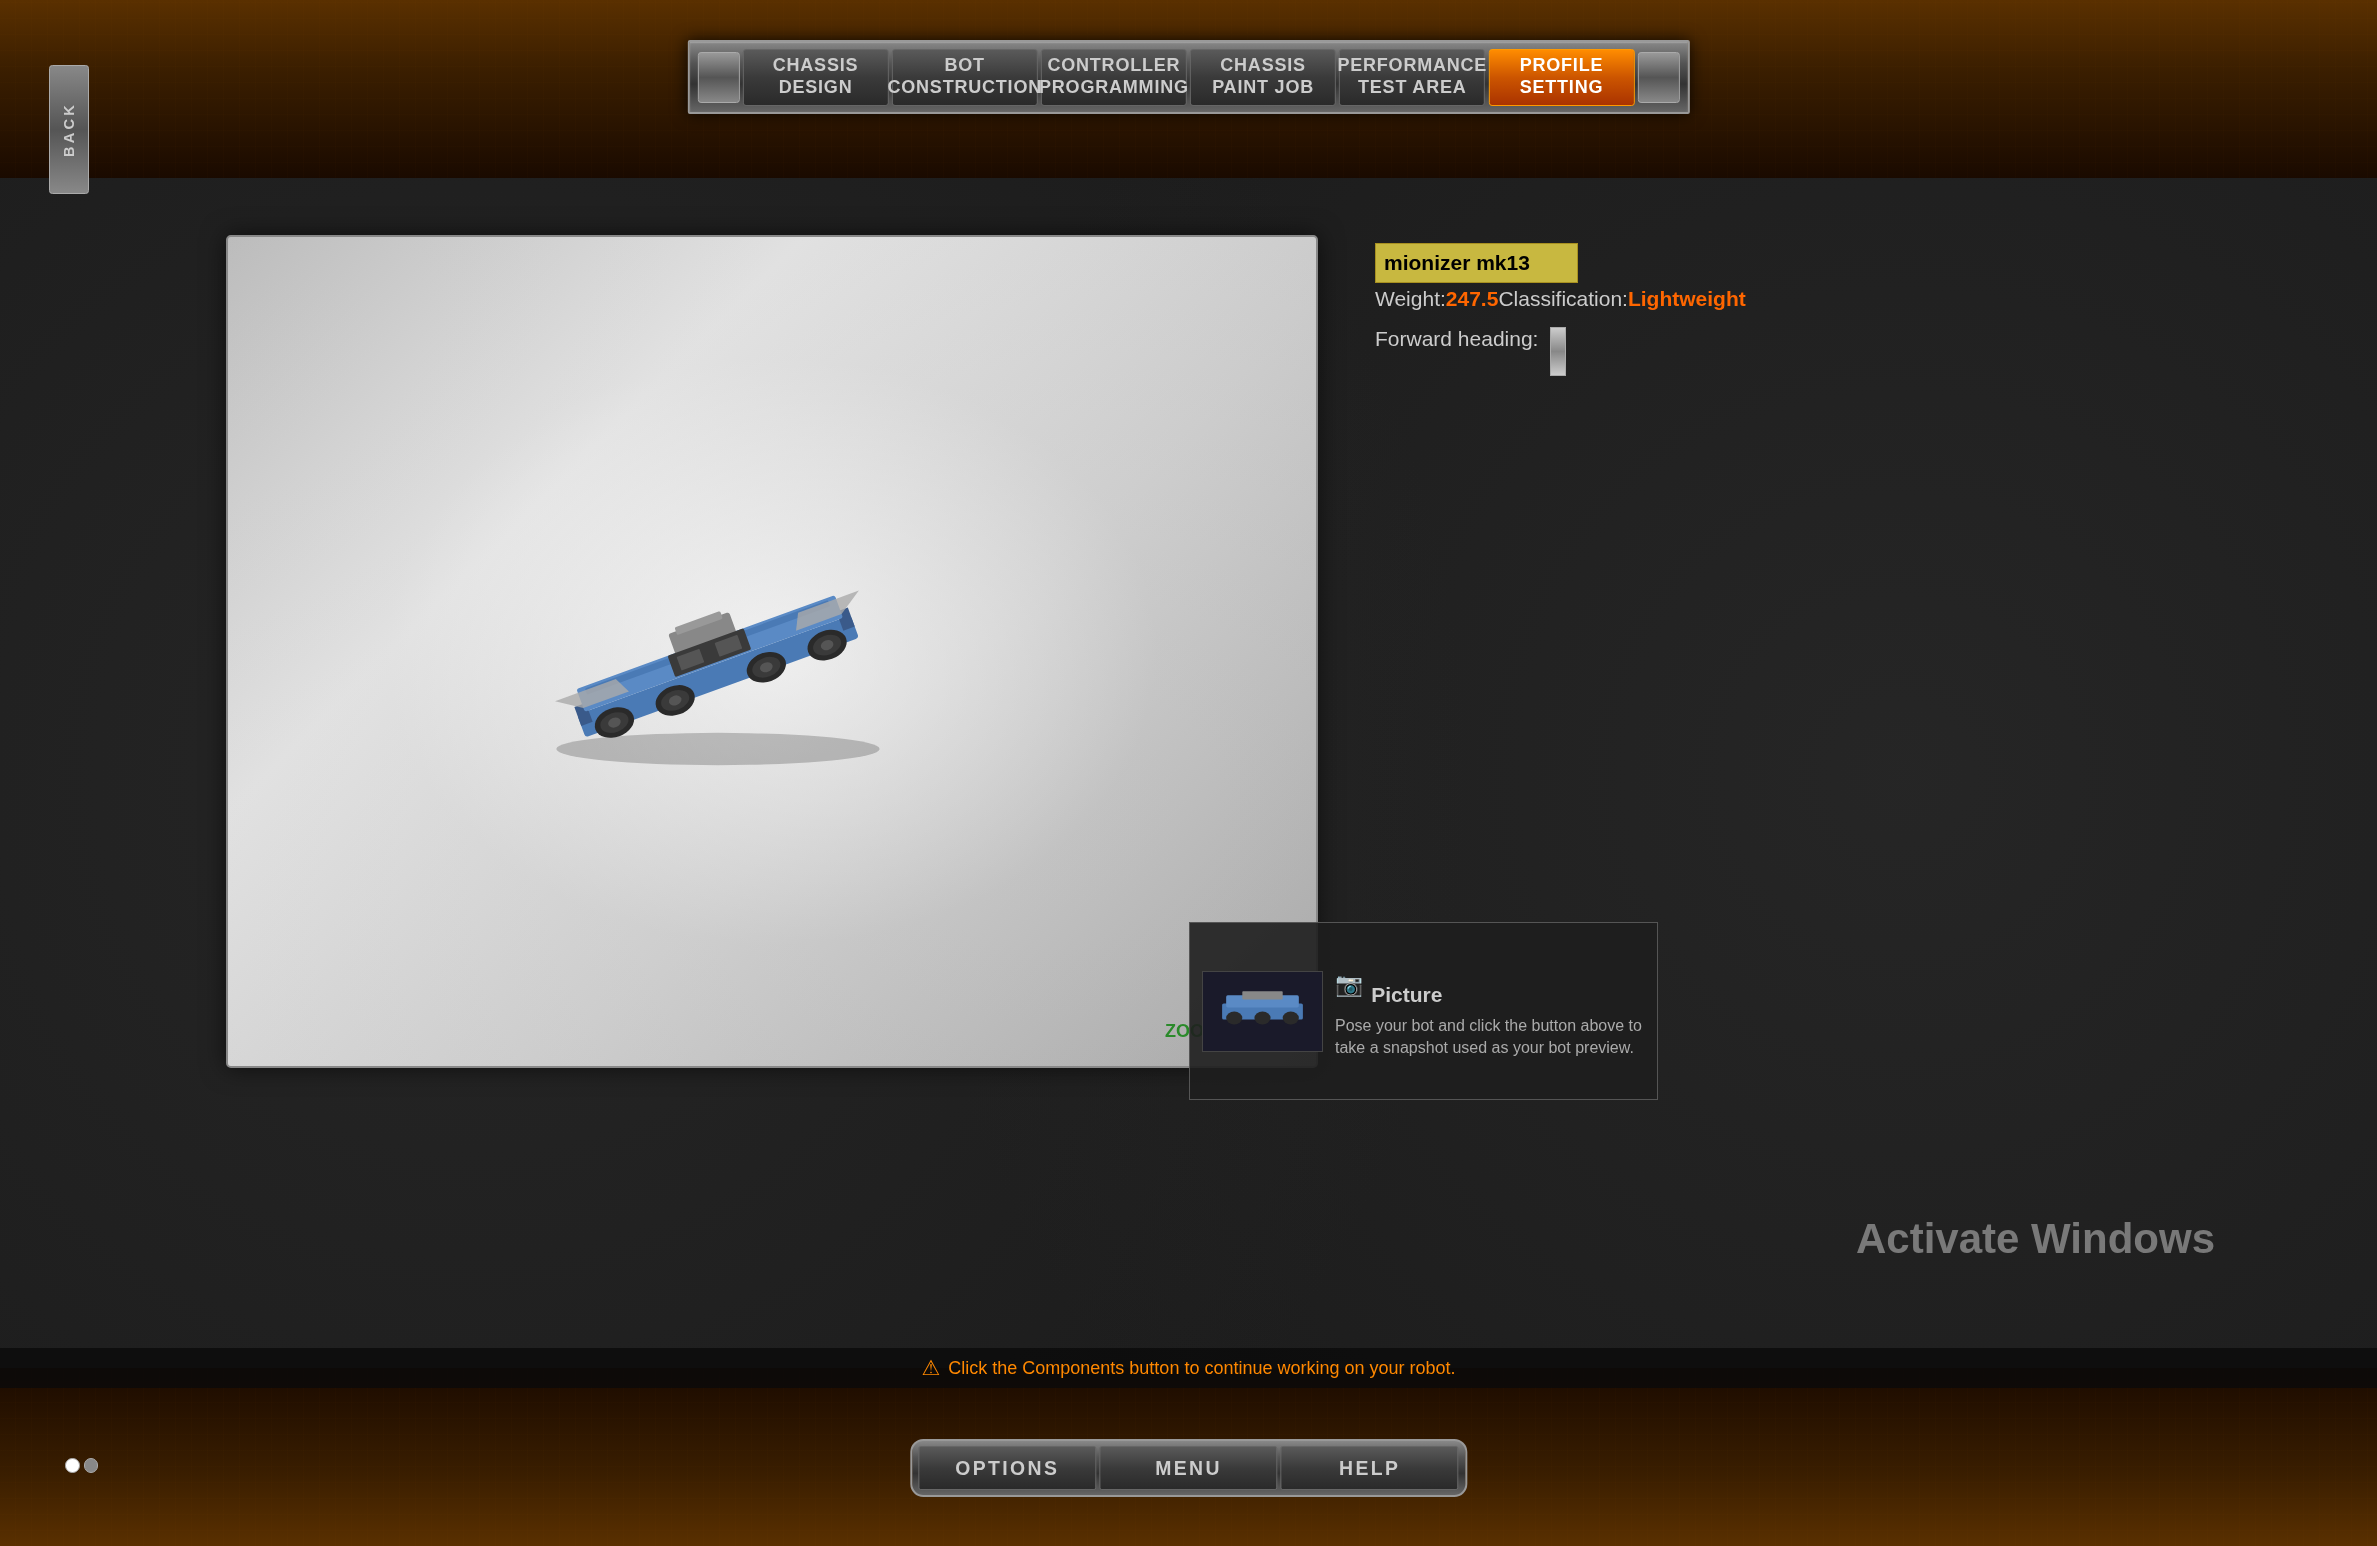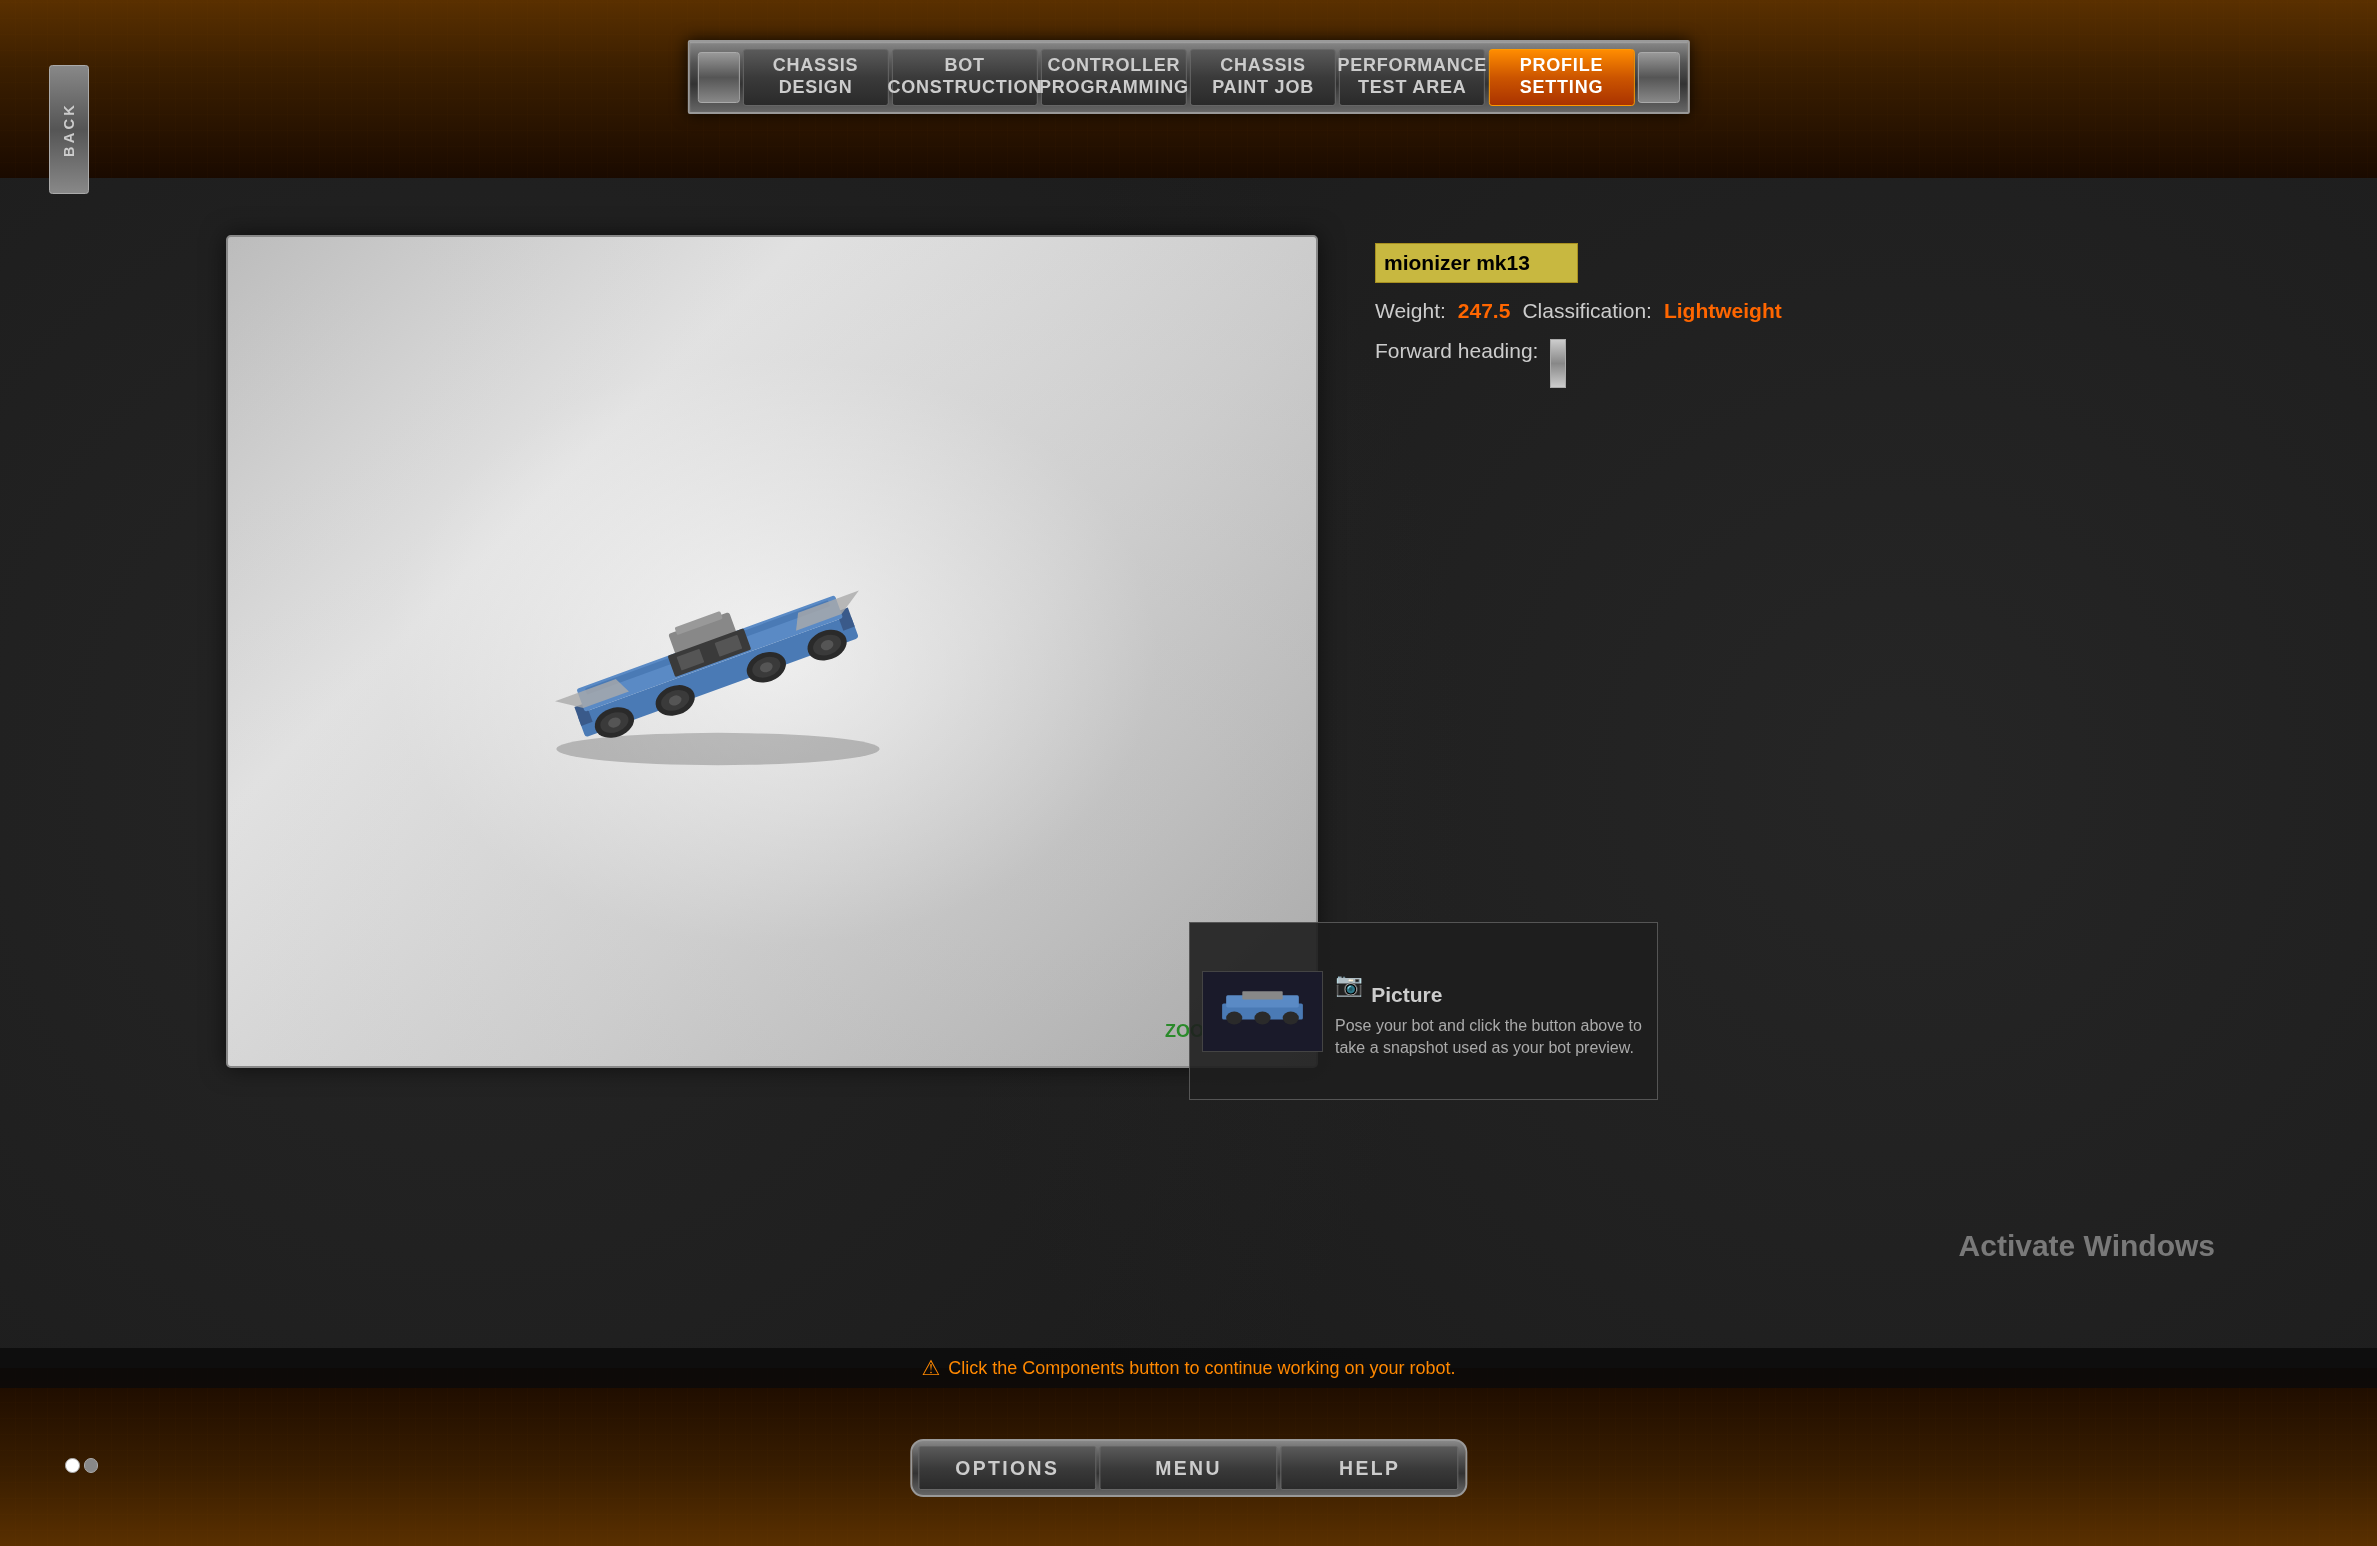--- a/index.html
+++ b/index.html
@@ -264,22 +264,21 @@
       color: #000;
       font-size: 21px;
       font-weight: bold;
       padding: 4px 8px;
       outline: none;
     }
 
     .weight-row {
       display: flex;
       align-items: center;
-      gap: 12px;
-      margin-top: 16px;
+      margin-top: 4px;
       font-size: 21px;
     }
 
     .weight-label { color: #ccc; }
     .weight-value { color: #ff6600; font-weight: bold; }
     .class-label { color: #ccc; }
     .class-value { color: #ff6600; font-weight: bold; }
 
     .heading-row {
       display: flex;
@@ -357,21 +356,21 @@
     
     .activate-windows {
       position: absolute;
       bottom: 283px;
       right: 162px;
       z-index: 8;
     }
 
     .activate-title {
       color: rgba(180,180,180,0.6);
-      font-size: 30px;
+      font-size: 42px;
       font-weight: bold;
     }
 
     .activate-subtitle {
       color: rgba(180,180,180,0.5);
       font-size: 29px;
       margin-top: 4px;
     }
 
     

